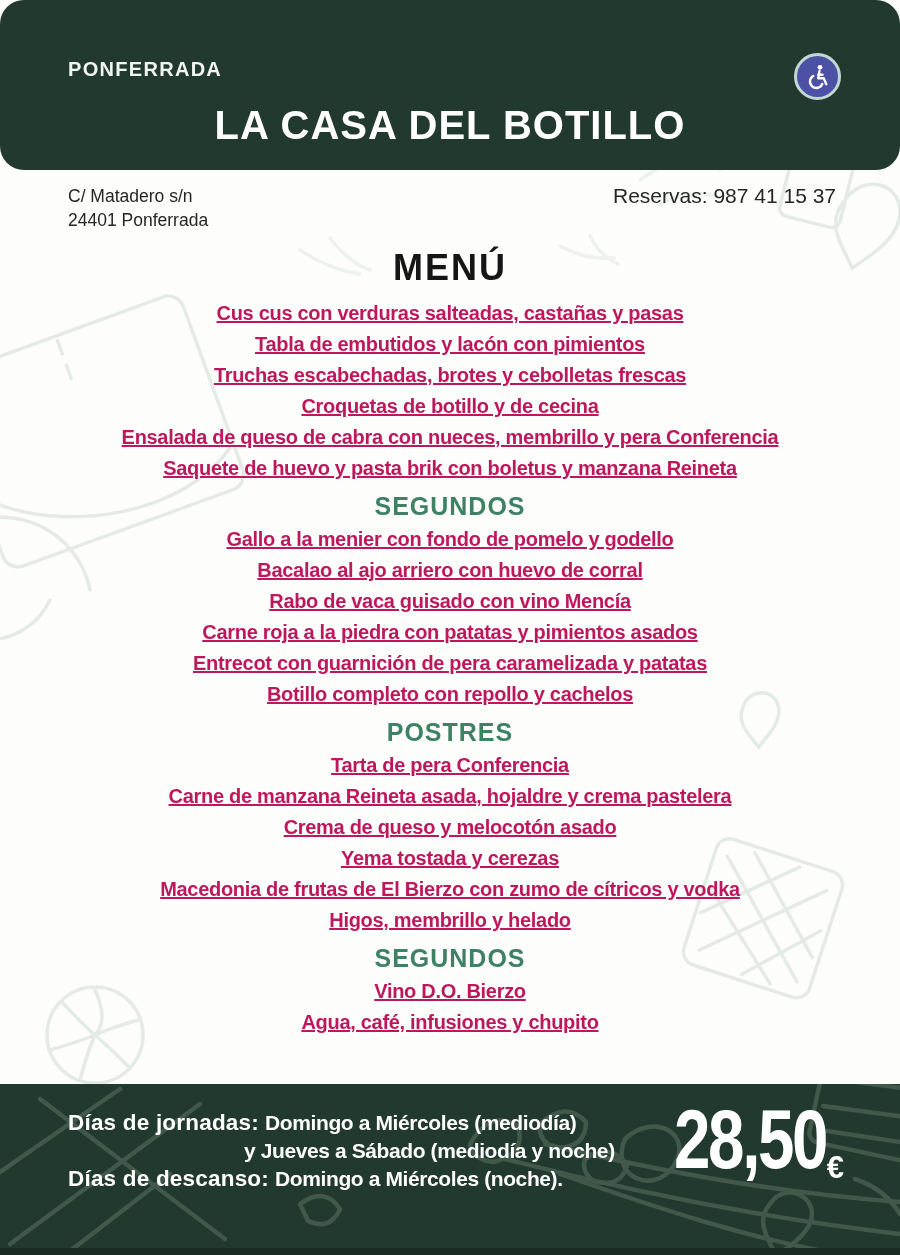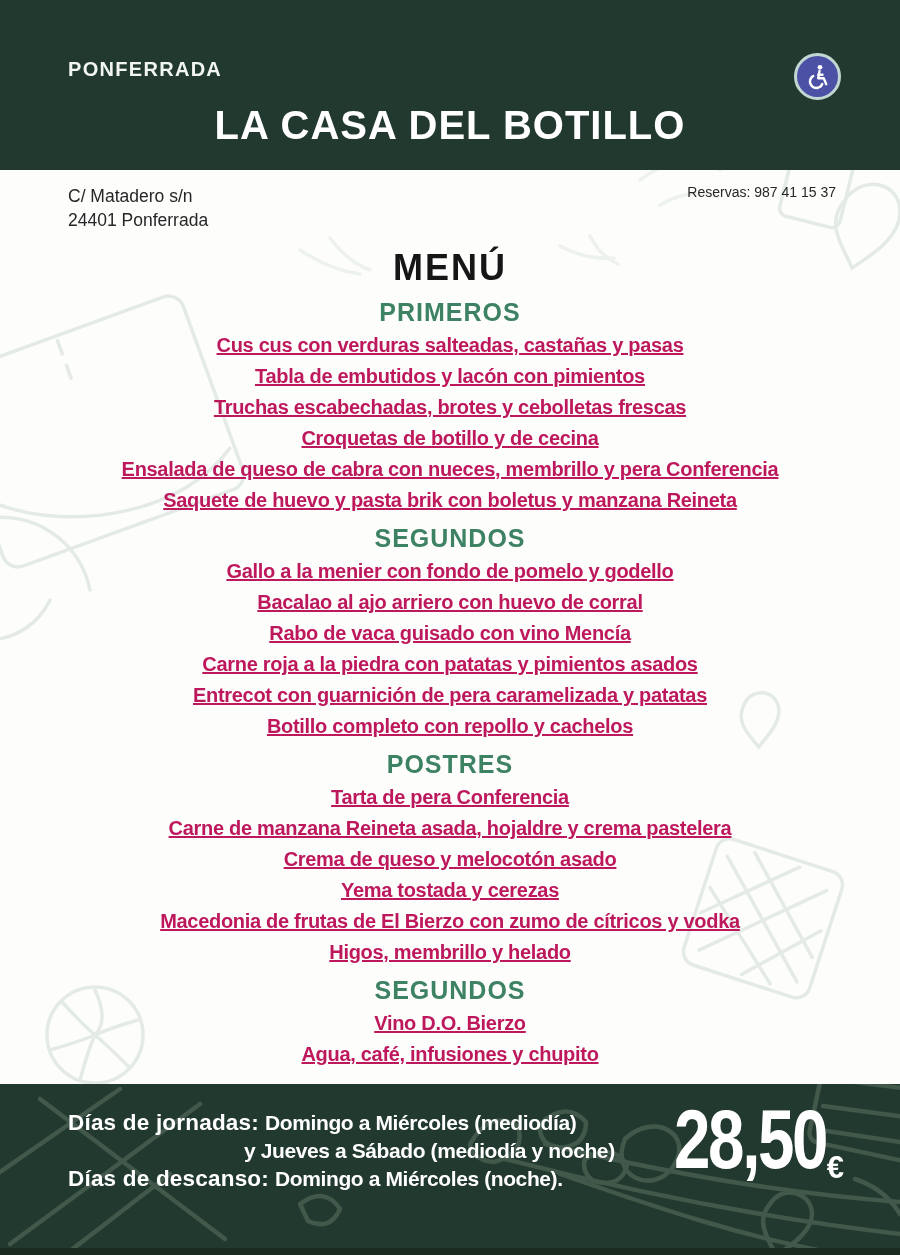--- a/index.html
+++ b/index.html
@@ -7,21 +7,21 @@
   body { font-family: "Liberation Sans", "DejaVu Sans", sans-serif; }
   .page {
     position: relative; width: 900px; height: 1255px;
     margin: 0 auto; background: #fdfdfc; overflow: hidden;
   }
   
   .bg-doodles { position: absolute; top: 0; left: 0; z-index: 0; }
   
   .header {
     position: absolute; top: 0; left: 0; right: 0; height: 170px;
-    background: #22392f; z-index: 2;
+    background: #22392f; z-index: 2; border-radius: 24px;
   }
   .city {
     position: absolute; left: 68px; top: 58px;
     color: #f2f6f3; font-size: 20px; font-weight: 700; letter-spacing: 1.3px;
   }
   .access-btn {
     position: absolute; right: 59px; top: 53px; width: 47px; height: 47px;
     border-radius: 50%; background: #4c51a5; border: 3px solid #c3d7d2;
     display: flex; align-items: center; justify-content: center; cursor: pointer;
   }
@@ -29,21 +29,21 @@
     position: absolute; left: 0; right: 0; top: 103px; text-align: center;
     color: #ffffff; font-size: 40px; font-weight: 700; letter-spacing: 1px;
   }
   
   .address {
     position: absolute; left: 68px; top: 184px; z-index: 1;
     color: #262626; font-size: 17.5px; line-height: 24px;
   }
   .reservations {
     position: absolute; right: 64px; top: 184px; z-index: 1;
-    color: #262626; font-size: 14px;
+    color: #262626; font-size: 21px;
   }
   
   .menu {
     position: absolute; top: 252px; left: 0; right: 0; z-index: 1;
     text-align: center; color: #161616;
   }
   .menu-title {
     font-size: 36px; font-weight: 700; letter-spacing: 2px;
     margin-bottom: 14px; line-height: 32px;
   }
@@ -140,21 +140,20 @@
   <div class="address">
     <div>C/ Matadero s/n</div>
     <div>24401 Ponferrada</div>
   </div>
   <div class="reservations">Reservas: 987 41 15 37</div>
 
   <div class="menu">
     <div class="menu-title">MENÚ</div>
 
     <section>
-      <h3 class="section-name">PRIMEROS</h3>
       <p class="menu-item">Cus cus con verduras salteadas, castañas y pasas</p>
       <p class="menu-item">Tabla de embutidos y lacón con pimientos</p>
       <p class="menu-item">Truchas escabechadas, brotes y cebolletas frescas</p>
       <p class="menu-item">Croquetas de botillo y de cecina</p>
       <p class="menu-item">Ensalada de queso de cabra con nueces, membrillo y pera Conferencia</p>
       <p class="menu-item">Saquete de huevo y pasta brik con boletus y manzana Reineta</p>
     </section>
 
     <section>
       <h3 class="section-name">SEGUNDOS</h3>

